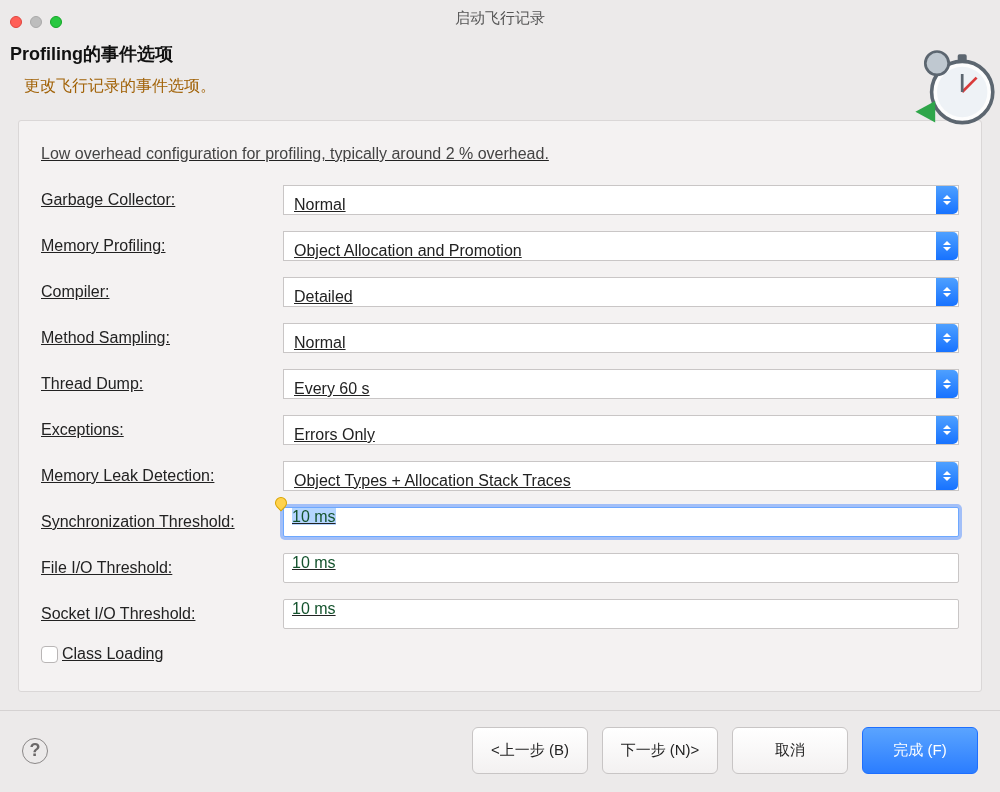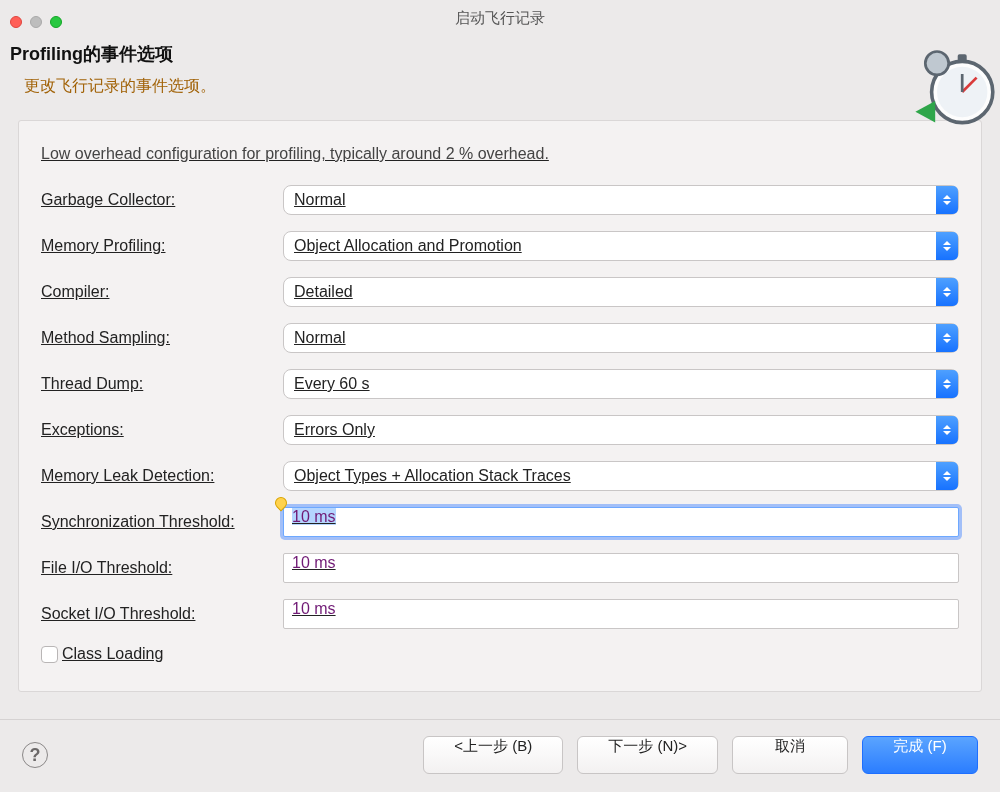--- a/index.html
+++ b/index.html
@@ -90,23 +90,23 @@
   .row .field {
     flex: 1;
   }
 
   
   .mac-select {
     position: relative;
     height: 30px;
     background: #fff;
     border: 1px solid #c9c6c6;
-    border-radius: 8px;
-    display: flex;
-    align-items: center;
+    border-radius: 0;
+    display: flex;
+    align-items: flex-end;
     padding: 0 30px 0 10px;
     font-size: 16px;
     color: #222;
     cursor: default;
   }
   .mac-select .cap {
     position: absolute;
     right: 0; top: 0; bottom: 0;
     width: 22px;
     background: linear-gradient(180deg,#4ea0ff 0%, #1772ff 100%);
@@ -127,21 +127,21 @@
 
   
   .mac-input {
     width: 100%;
     height: 30px;
     background: #fff;
     border: 1px solid #c9c6c6;
     border-radius: 2px;
     padding: 0 8px;
     font-size: 16px;
-    color: #701a75;
+    color: #14532d;
     outline: none;
   }
   .mac-input.focused {
     border: 1px solid #6da8ff;
     box-shadow: 0 0 0 3px rgba(61,128,255,0.45);
   }
   .mac-input.focused::selection { background:#b4d5ff; }
   .sel-highlight {
     background:#b4d5ff;
   }
@@ -189,29 +189,29 @@
     border-radius: 50%;
     color: #6b6868;
     font-size: 18px;
     font-weight: 600;
     display: flex; align-items: center; justify-content: center;
     cursor: default;
   }
   .footer .spacer { flex: 1; }
   .mac-btn {
     min-width: 116px;
-    height: 38px;
-    padding: 0 30px;
+    height: 47px;
+    padding: 0 6px;
     margin-left: 14px;
     border: 1px solid #c8c5c5;
     border-radius: 6px;
     background: linear-gradient(180deg,#ffffff 0%, #f3f1f1 100%);
     font-size: 15px;
     color: #222;
-    display: inline-flex; justify-content: center;
+    display: inline-flex; align-items: center; justify-content: center;
     cursor: default;
   }
   .mac-btn.primary {
     background: linear-gradient(180deg,#5aa4ff 0%, #2b7dff 100%);
     border: 1px solid #1e6fff;
     color: #fff;
   }
 </style>
 </head>
 <body>

